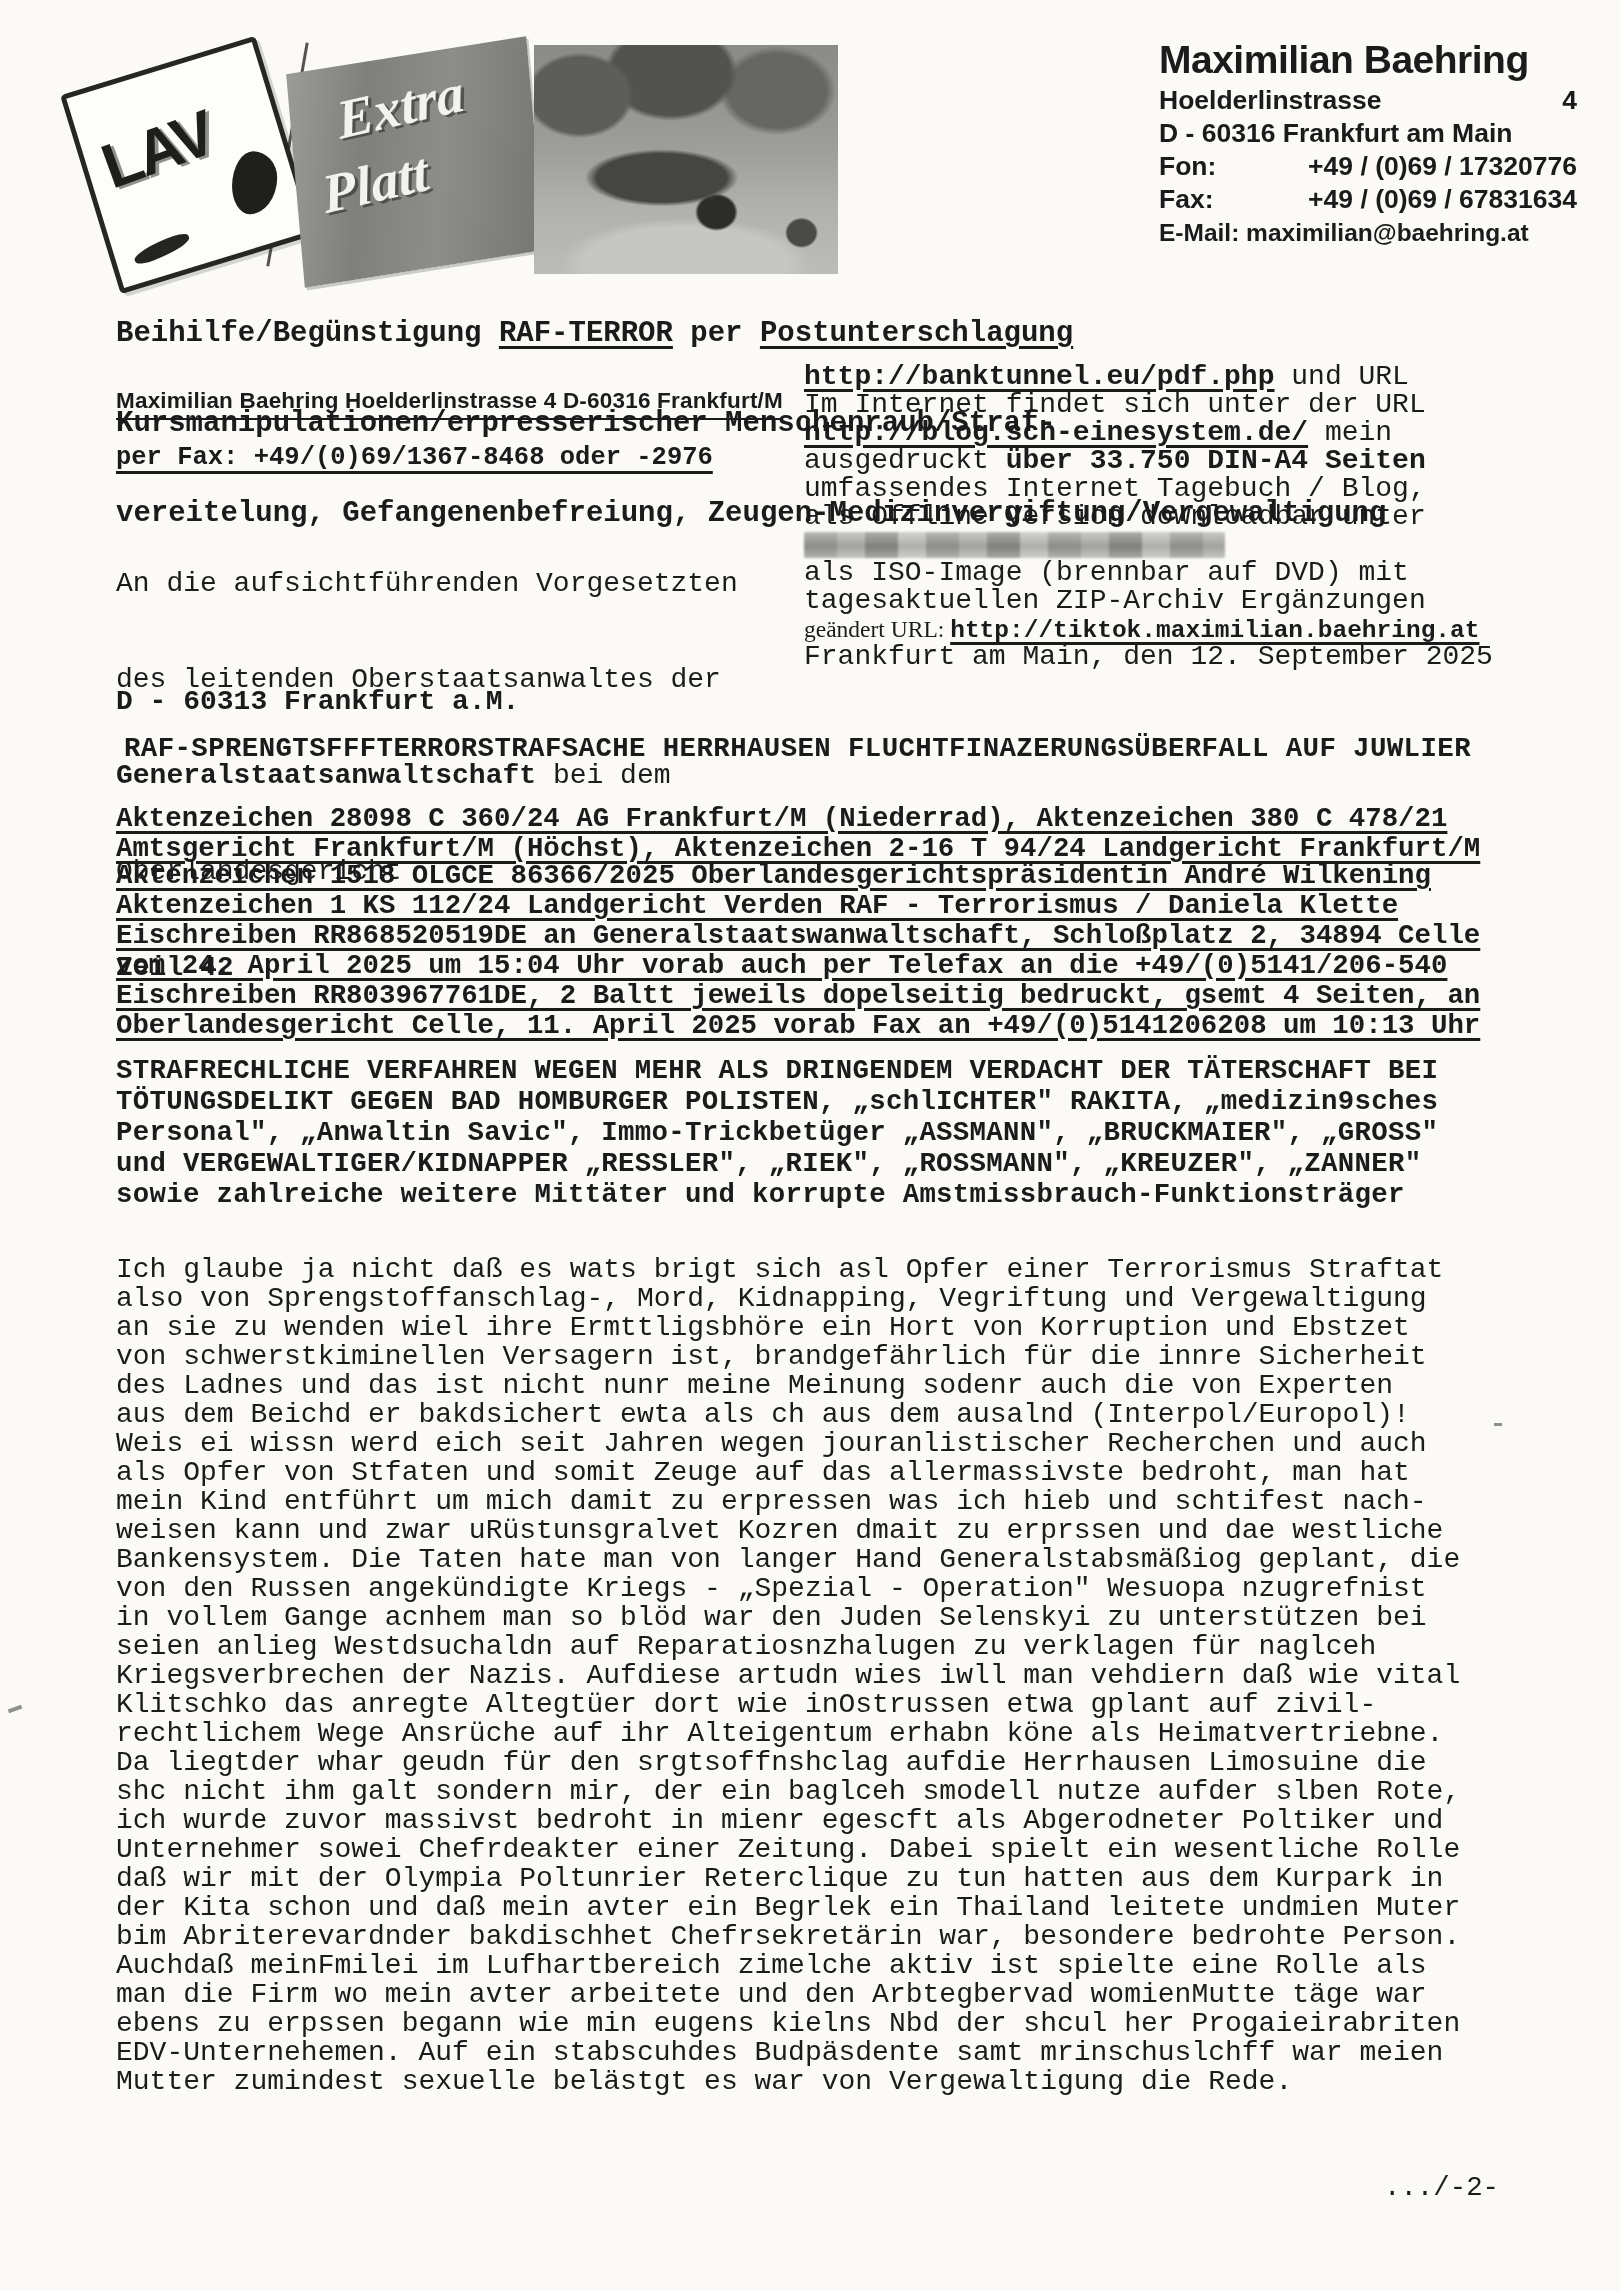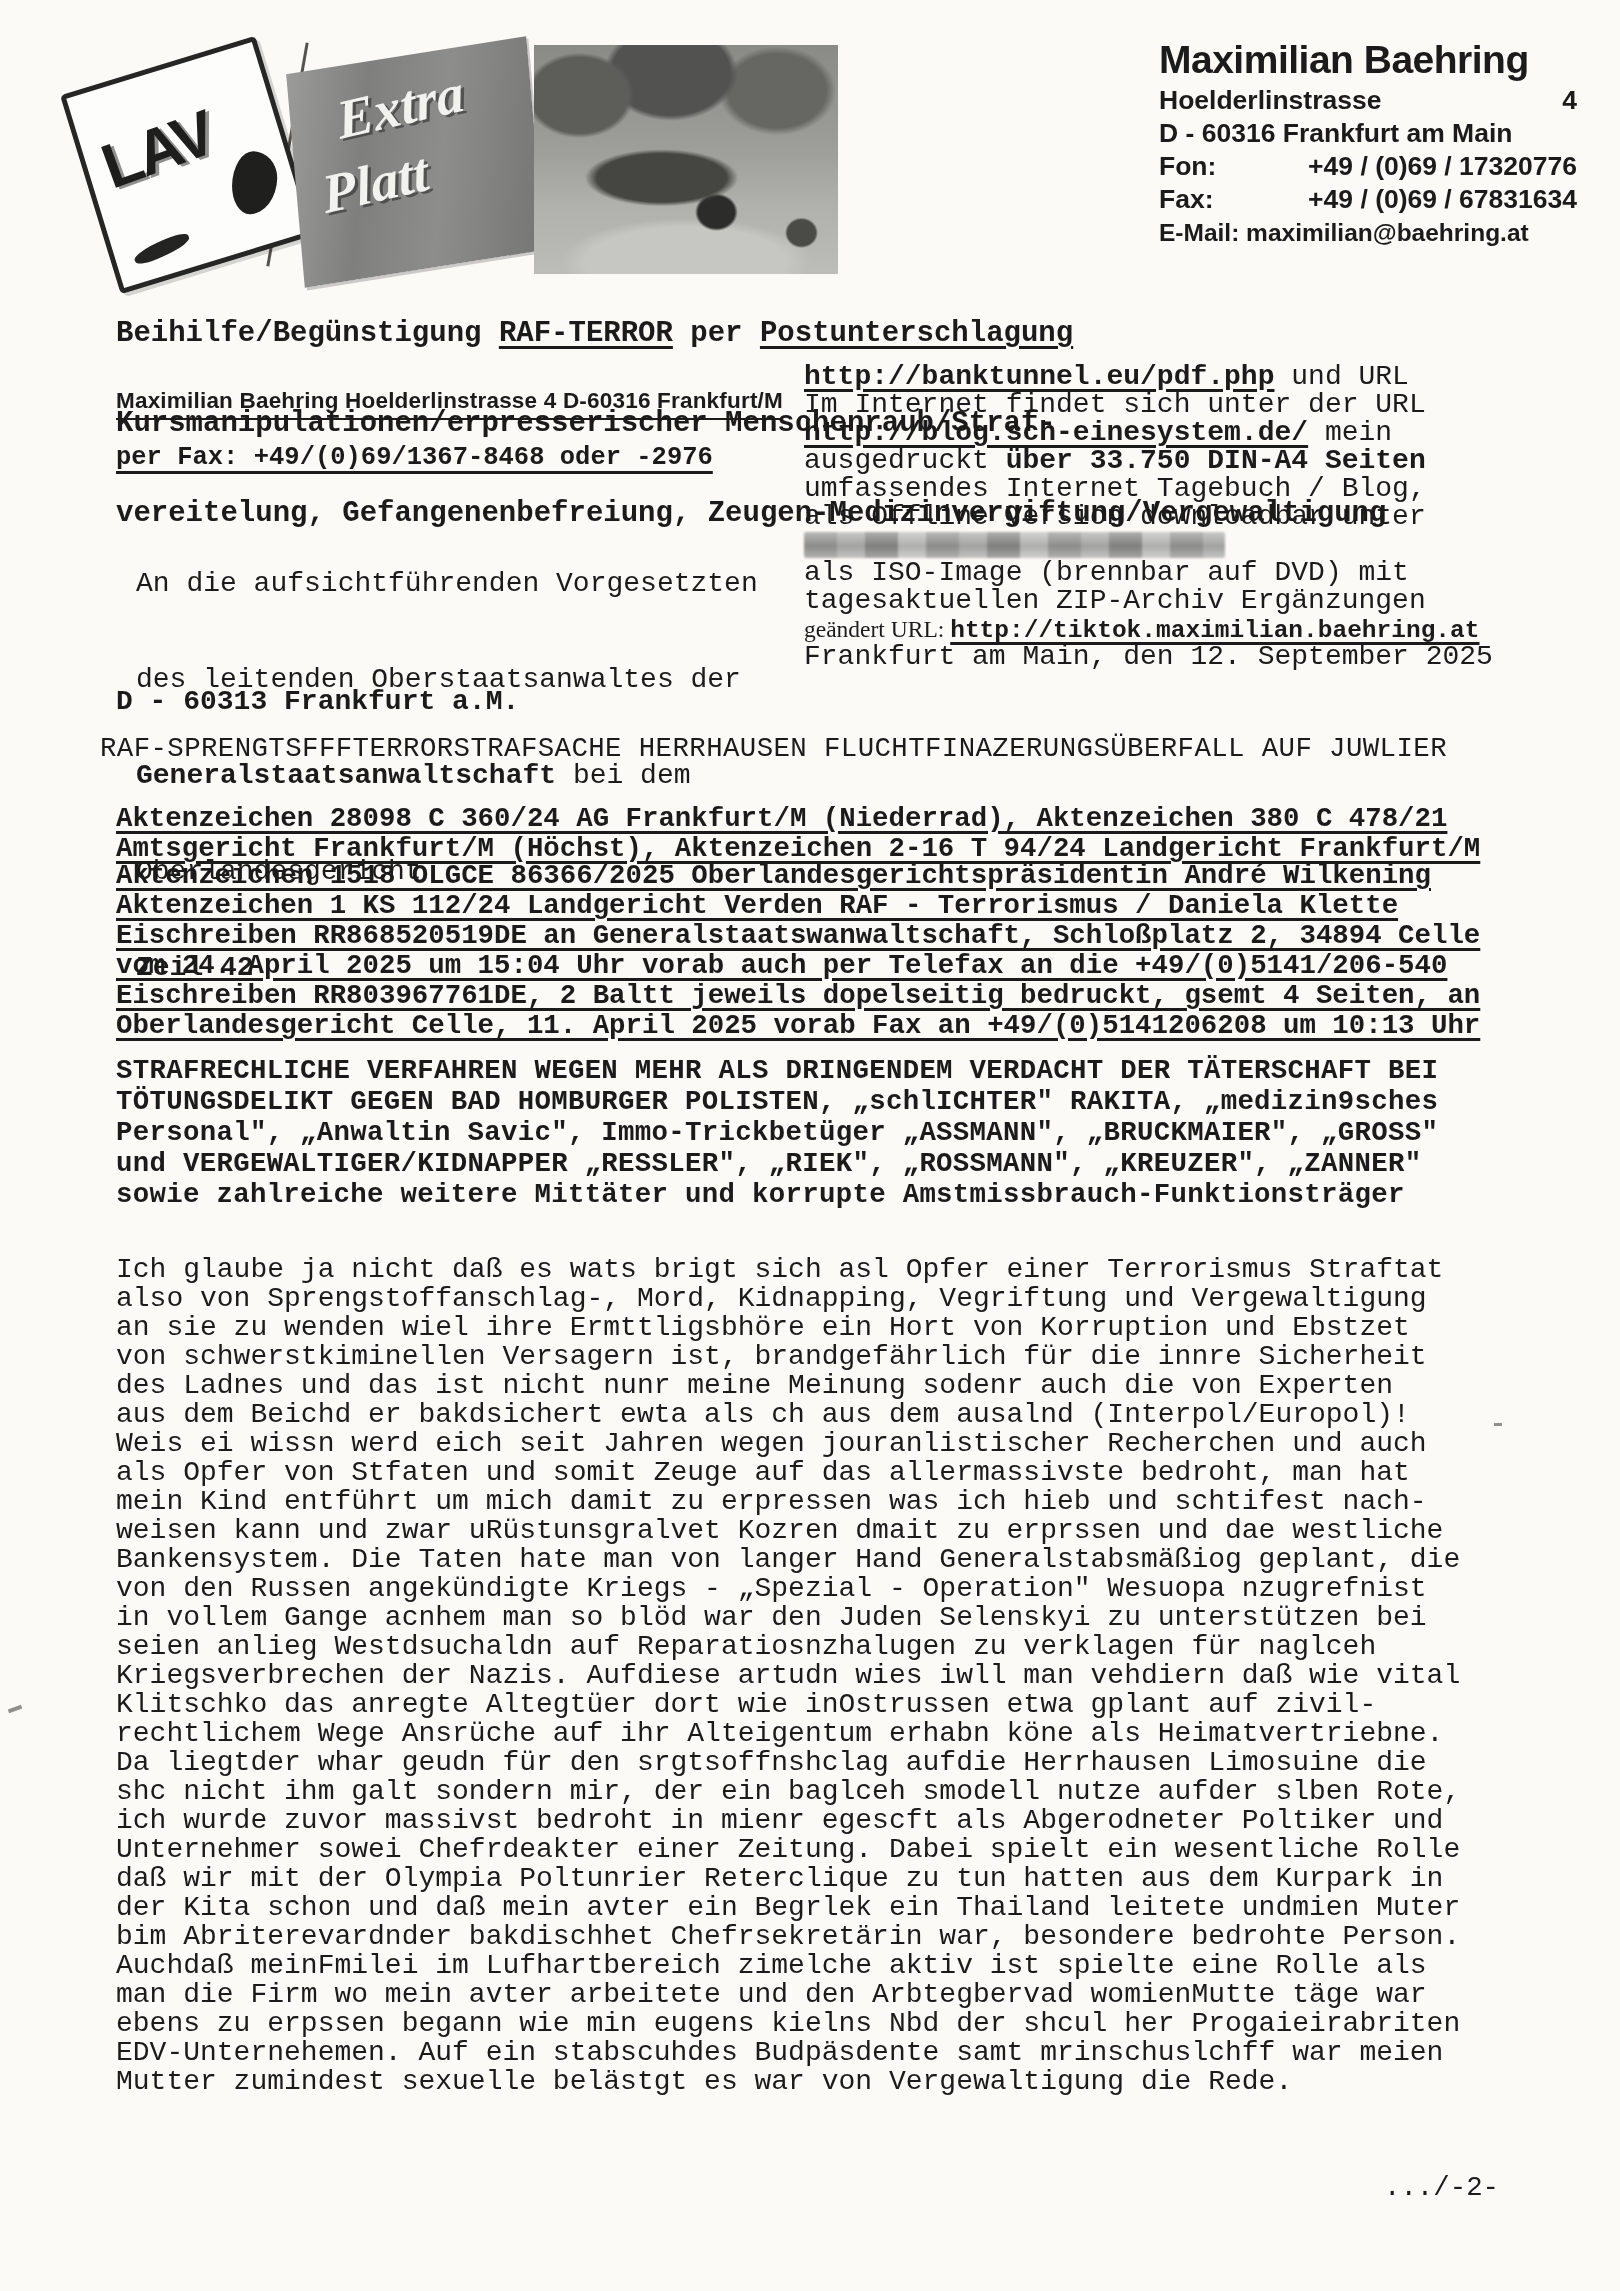--- a/index.html
+++ b/index.html
@@ -48,37 +48,37 @@
 
   
   .subject{left:116px;top:259px;font-size:29px;font-weight:bold;line-height:30px;}
   .subj-u{text-decoration:underline;text-decoration-thickness:3.4px;text-underline-offset:4.9px;}
 
   
   .sender{left:116px;top:388px;font-family:"Liberation Sans",sans-serif;font-size:22.5px;
           font-weight:bold;letter-spacing:0.2px;border-bottom:2.9px solid #1b1b1b;padding-bottom:3.9px;}
   .faxline{left:116px;top:443px;font-size:25.5px;font-weight:bold;
            text-decoration:underline;text-decoration-thickness:2.9px;text-underline-offset:6.9px;}
-  .recipient{left:116px;top:504px;font-size:28px;line-height:32px;margin-left:20px;}
+  .recipient{left:116px;top:504px;font-size:28px;line-height:32px;}
   .recipient-city{left:116px;top:686px;font-size:28px;font-weight:bold;}
 
   
   .inote{left:804px;top:363px;width:716px;}
   .il{height:28px;line-height:28px;font-size:28px;white-space:pre;}
   .url{font-weight:bold;text-decoration:underline;text-decoration-thickness:2.9px;text-underline-offset:4.9px;}
   .changed-label{font-family:"Liberation Serif","DejaVu Serif",serif;font-size:23.5px;}
   .changed-url{font-size:24.5px;}
   .redaction-row{display:flex;align-items:center;}
   .redaction{width:421px;height:25.5px;border-radius:2px;filter:blur(0.8px);
     background-image:
       linear-gradient(180deg, rgba(255,255,255,.28), rgba(0,0,0,.10) 55%, rgba(255,255,255,.22)),
       repeating-linear-gradient(90deg,#9c9c9a 0 33px,#b4b4b2 33px 61px,#8e8e8c 61px 94px,#c2c2c0 94px 122px);}
 
   
-  .case-heading{left:100px;top:733px;font-size:27.4px;font-weight:normal;letter-spacing:0.4px;}
+  .case-heading{left:124px;top:733px;font-size:27.4px;font-weight:bold;letter-spacing:0.4px;}
   .case-block1{left:116px;top:804px;font-family:Liberation Mono, monospace;}
   .case-block2{left:116px;top:861px;}
   .case-line{font-size:27.4px;font-weight:bold;line-height:30px;white-space:pre;
              text-decoration:underline;text-decoration-thickness:2.5px;text-underline-offset:4.9px;}
   .accusation{left:116px;top:1055px;}
   .acc-line{font-size:27.4px;font-weight:bold;line-height:31px;letter-spacing:0.3px;white-space:pre;}
   .bodyp{left:116px;top:1255px;}
   .body-line{font-size:28px;line-height:29px;white-space:pre;}
   .page-footer{left:1384px;top:2172px;font-size:27.4px;}
 

